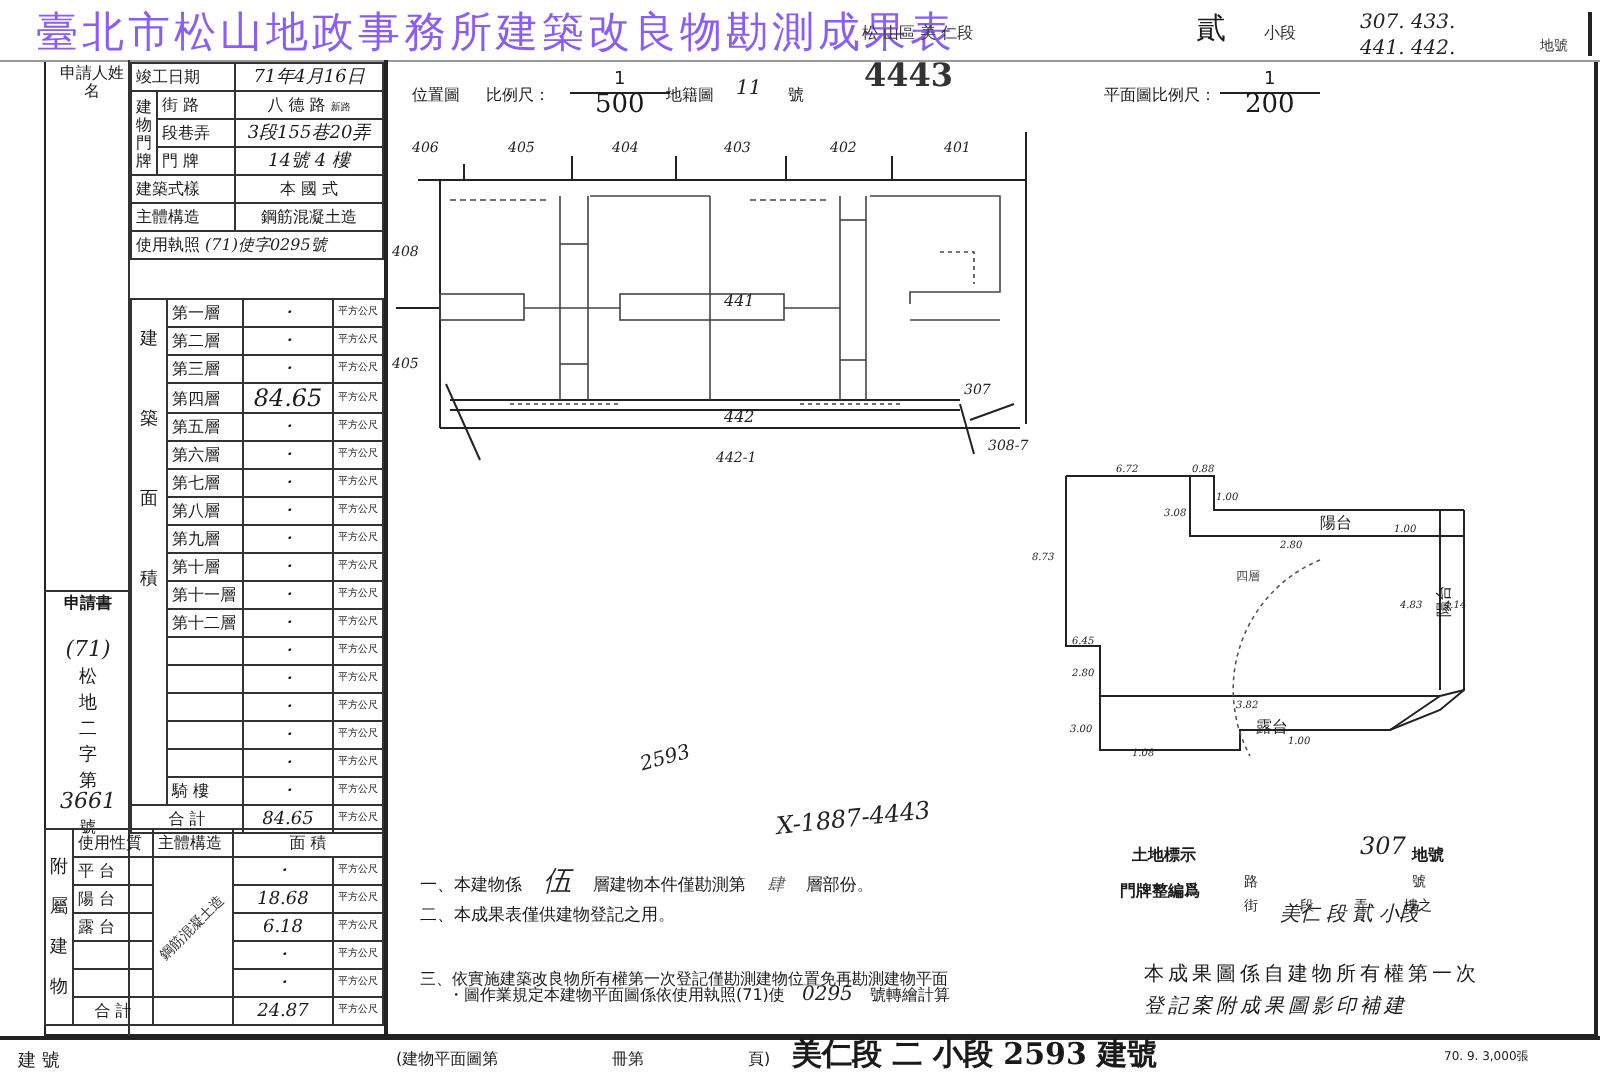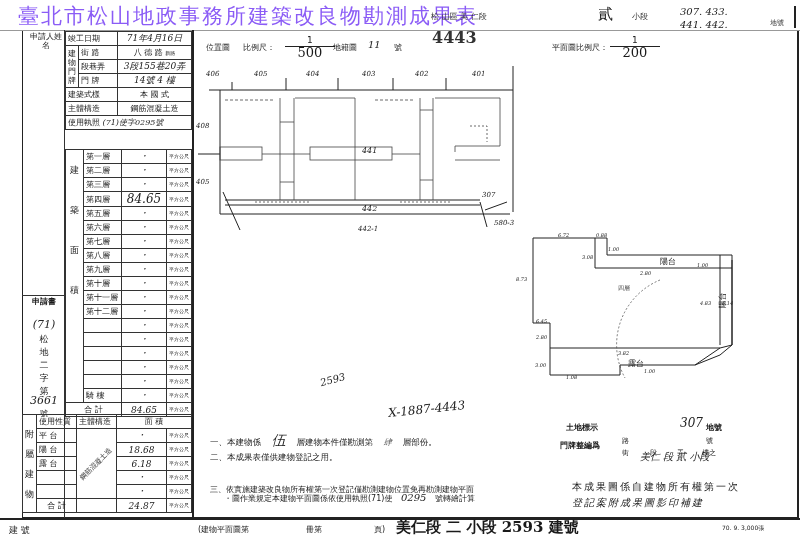--- a/index.html
+++ b/index.html
@@ -308,21 +308,21 @@
 <div class="abs hw" style="left:306px; top:70px; font-size:7px;">404</div>
 <div class="abs hw" style="left:362px; top:70px; font-size:7px;">403</div>
 <div class="abs hw" style="left:415px; top:70px; font-size:7px;">402</div>
 <div class="abs hw" style="left:472px; top:70px; font-size:7px;">401</div>
 <div class="abs hw" style="left:196px; top:122px; font-size:7px;">408</div>
 <div class="abs hw" style="left:196px; top:178px; font-size:7px;">405</div>
 <div class="abs hw" style="left:362px; top:146px; font-size:8px;">441</div>
 <div class="abs hw" style="left:362px; top:204px; font-size:8px;">442</div>
 <div class="abs hw" style="left:358px; top:225px; font-size:7px;">442-1</div>
 <div class="abs hw" style="left:482px; top:191px; font-size:7px;">307</div>
-<div class="abs hw" style="left:494px; top:219px; font-size:7px;">580-3</div>
+<div class="abs hw" style="left:494px; top:219px; font-size:7px;">308-7</div>
 
 <svg style="left:525px; top:230px;" width="210" height="150">
   <g stroke="#222" stroke-width="1" fill="none">
     <polyline points="8,8 70,8 70,38 207,38 207,115 195,125 195,125 170,135 95,135 95,145 25,145 25,93 8,93 8,8"></polyline>
     <polyline points="70,8 82,8 82,25 195,25 195,38"></polyline>
     <line x1="195" y1="38" x2="195" y2="115"></line>
     <line x1="207" y1="30" x2="207" y2="38"></line>
     <line x1="195" y1="25" x2="207" y2="25"></line>
       <line x1="207" y1="25" x2="207" y2="115"></line>
     <line x1="25" y1="118" x2="195" y2="118"></line>

